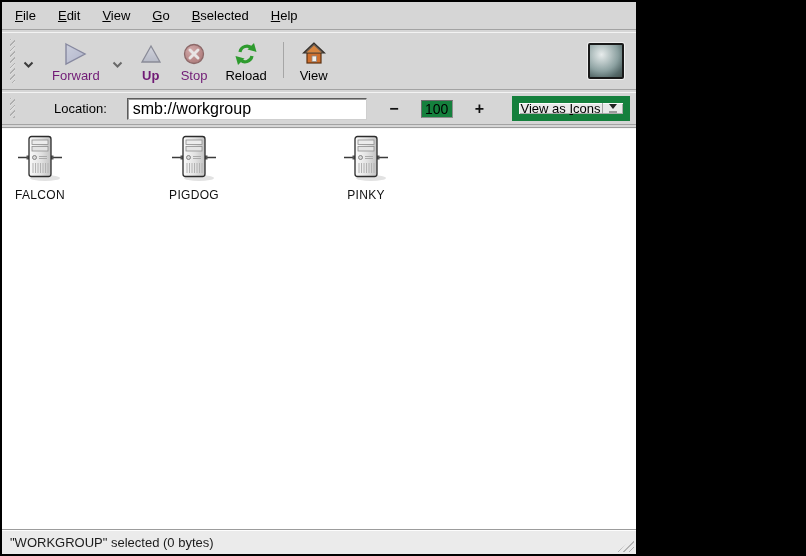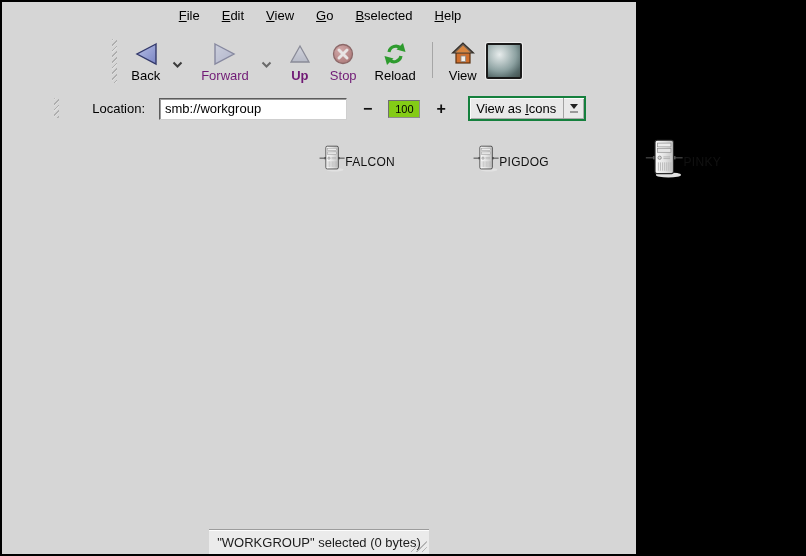--- a/index.html
+++ b/index.html
@@ -5,21 +5,21 @@
   html,body { margin:0; padding:0; }
   body {
     width:806px; height:556px; overflow:hidden;
     font-family:"Liberation Sans", sans-serif;
     background:#000;
   }
   .window {
     position:absolute; left:0; top:0; width:638px; height:556px;
     box-sizing:border-box; border:2px solid #000;
     background:#d6d6d6;
-    display:flex; flex-direction:column;align-items:center;
+    display:flex; flex-direction:column;
   }
   
   .menubar {
     height:27px; flex:0 0 27px;
     display:flex; align-items:center;
     padding-left:2px;
   }
   .menu-item {
     padding:4px 11px; font-size:13px; color:#000; cursor:default;
     white-space:nowrap;
@@ -54,42 +54,42 @@
   .throbber-wrap { margin-left:auto; align-self:center; padding-right:8px; }
   .throbber {
     width:36px; height:36px; box-sizing:border-box;
     border:2px solid #1a1a1a; border-radius:2px;
     background:
       radial-gradient(circle at 36% 30%, #e7ecec 0%, #b9c6c6 28%, #8ba0a0 55%, #566a6a 80%, #44514e 100%);
     box-shadow:0 0 0 1px #efefef;
   }
   
   .locbar {
-    flex:0 0 31px; display:flex; align-items:center; padding:0 6px 0 4px; gap:14px;
+    flex:0 0 31px; display:flex; align-items:center; padding:0 6px 0 4px; gap:20px;
   }
   .loc-label { font-size:13px; color:#000; white-space:nowrap; padding-left:14px; }
   .loc-entry {
     flex:1; height:22px; box-sizing:border-box;
     border:1px solid #5c5c5c; border-bottom-color:#cfcfcf; border-right-color:#cfcfcf;
     box-shadow:inset 1px 1px 0 #9c9c9c;
     background:#fff; font-family:"Liberation Sans",sans-serif;
-    font-size:13px; color:#000; padding:1px 5px; outline:none;
+    font-size:16px; color:#000; padding:1px 5px; outline:none;
   }
   .zoom-btn {
     font-size:16px; font-weight:bold; color:#111; padding:0 2px; cursor:default;
     line-height:1;
   }
   .zoom-level {
     width:30px; height:16px; line-height:16px; text-align:center;
-    background:#84cc16; border:1px solid #8e8e8e; border-top-color:#6f6f6f; border-left-color:#6f6f6f;
-    font-size:11px; color:#000;
+    background:#15803d; border:1px solid #8e8e8e; border-top-color:#6f6f6f; border-left-color:#6f6f6f;
+    font-size:14px; color:#000;
   }
   .view-combo {
     width:118px; height:25px; box-sizing:border-box; margin-left:6px;
-    border:2px solid #15803d;
+    border:7px solid #15803d;
     background:#e9e9e9;
     box-shadow:inset 1px 1px 0 #fbfbfb, inset -1px -1px 0 #ababab;
     display:flex; align-items:stretch; cursor:default;
   }
   .combo-label {
     flex:1; display:flex; align-items:center; justify-content:center;
     font-size:13px; color:#000; white-space:pre;
   }
   .combo-arrow {
     width:20px; border-left:1px solid #a3a3a3;
@@ -101,21 +101,21 @@
   }
   .combo-arrow .dash { width:8px; height:2px; background:#9a9a9a; }
   
   .content {
     flex:1 1 auto; background:#fff; position:relative;
     border-top:1px solid #9c9c9c;
     box-shadow:inset 0 1px 0 #f6f6f6;
   }
   .file-item {
     position:absolute; top:7px; width:76px;
-    display:flex; flex-direction:row; align-items:center; cursor:default;
+    display:flex; flex-direction:column; align-items:center; cursor:default;
   }
   .file-item .label {
     margin-top:5px; font-size:12px; color:#111; letter-spacing:.3px; text-align:center;
   }
   
   .statusbar {
     flex:0 0 24px; position:relative;
     border-top:1px solid #9c9c9c;
     background:#ebebeb;
     box-shadow:inset 0 1px 0 #fdfdfd;
@@ -140,34 +140,20 @@
     <span class="menu-item"><span class="mn">G</span><span>o</span></span>
     <span class="menu-item"><span class="mn">B</span><span>selected</span></span>
     <span class="menu-item"><span class="mn">H</span><span>elp</span></span>
   </div>
 
   <div class="sep-groove"></div>
 
   <div class="toolbar">
     <div class="drag-handle"></div>
 
-    <div class="tbtn">
-      <span class="icn">
-        <svg width="26" height="24" viewBox="0 0 26 24">
-          <defs>
-              <linearGradient id="bg1" x1="0" y1="0" x2="1" y2="1">
-            <stop offset="0" stop-color="#b8c0e6"></stop>
-                <stop offset="1" stop-color="#7a85c4"></stop>
-              </linearGradient>
-            </defs>
-          <polygon points="23,2 4,12 23,22" fill="url(#bg1)" stroke="#33396b" stroke-width="1.4"></polygon>
-        </svg>
-      </span>
-      <span class="lbl">Back</span>
-    </div>
     <div class="arrow-btn">
       <svg width="11" height="8" viewBox="0 0 11 8">
           <polyline points="1.5,1.5 5.5,5.5 9.5,1.5" fill="none" stroke="#3c3c3c" stroke-width="2"></polyline>
         </svg>
     </div>
 
     <div class="tbtn disabled" style="margin-left:6px;">
       <span class="icn">
         <svg width="26" height="24" viewBox="0 0 26 24">
           <defs>

